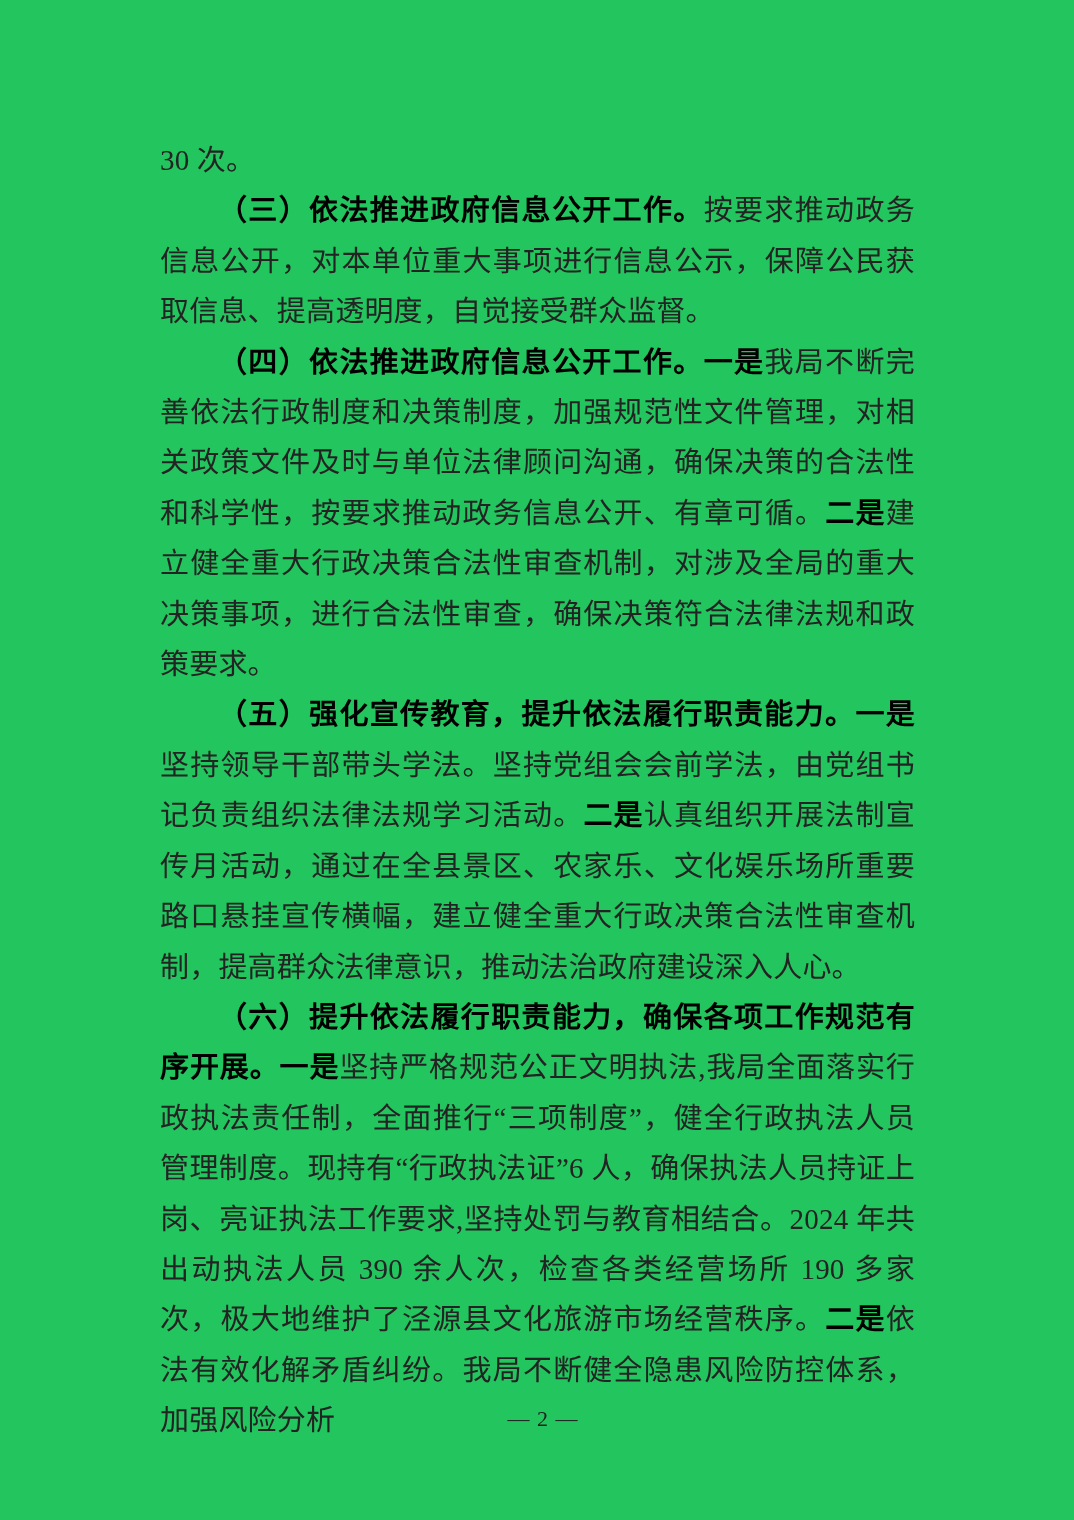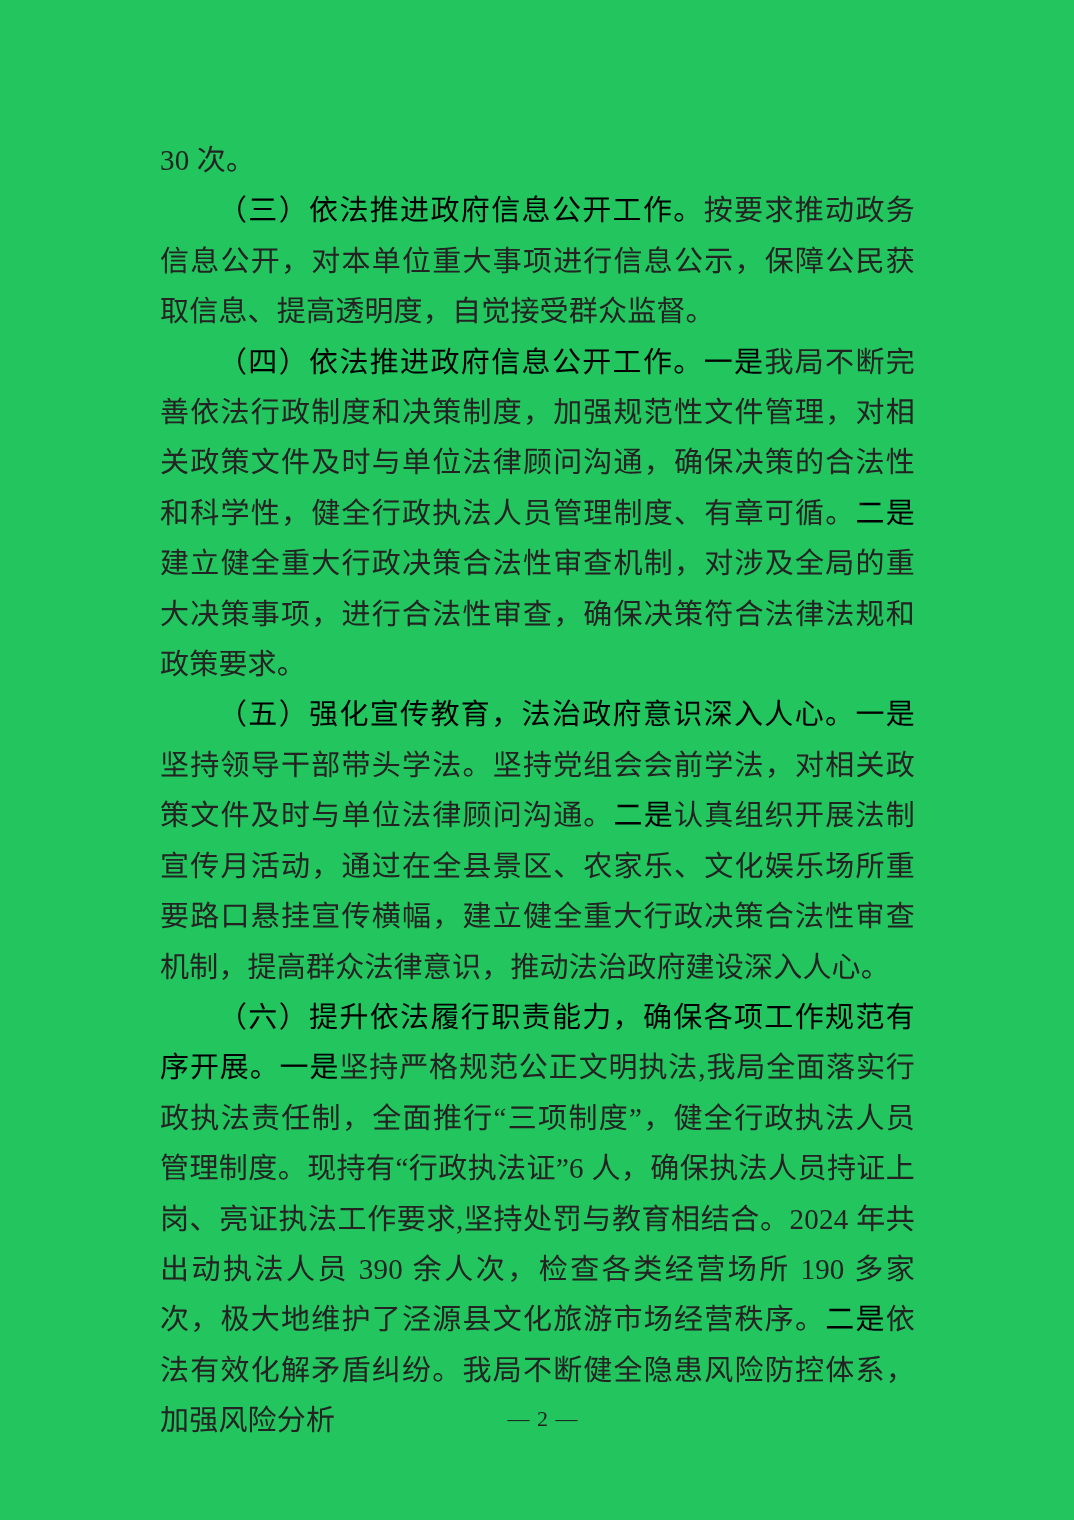--- a/index.html
+++ b/index.html
@@ -33,21 +33,21 @@
     padding: 0;
     text-indent: 58px;
   }
   .para.cont {
     text-indent: 0;
   }
   .t {
     
   }
   .b {
-    font-weight: normal;
+    font-weight: bold;
     color: #000000;
   }
   .footer {
     position: absolute;
     left: 0;
     top: 1406px;
     width: 100%;
     text-align: center;
     font-size: 22px;
     color: #1f1f1f;
@@ -58,23 +58,23 @@
 <body>
 
 <div class="page">
 
   <div class="content">
 
     <p class="para cont"><span class="t">30 次。</span></p>
 
     <p class="para"><span class="t b">（三）依法推进政府信息公开工作。</span><span class="t">按要求推动政务信息公开，对本单位重大事项进行信息公示，保障公民获取信息、提高透明度，自觉接受群众监督。</span></p>
 
-    <p class="para"><span class="t b">（四）依法推进政府信息公开工作。</span><span class="t b">一是</span><span class="t">我局不断完善依法行政制度和决策制度，加强规范性文件管理，对相关政策文件及时与单位法律顾问沟通，确保决策的合法性和科学性，健全行政执法人员管理制度、有章可循。</span><span class="t b">二是</span><span class="t">建立健全重大行政决策合法性审查机制，对涉及全局的重大决策事项，进行合法性审查，确保决策符合法律法规和政策要求。</span></p>
+    <p class="para"><span class="t b">（四）依法推进政府信息公开工作。</span><span class="t b">一是</span><span class="t">我局不断完善依法行政制度和决策制度，加强规范性文件管理，对相关政策文件及时与单位法律顾问沟通，确保决策的合法性和科学性，按要求推动政务信息公开、有章可循。</span><span class="t b">二是</span><span class="t">建立健全重大行政决策合法性审查机制，对涉及全局的重大决策事项，进行合法性审查，确保决策符合法律法规和政策要求。</span></p>
 
-    <p class="para"><span class="t b">（五）强化宣传教育，法治政府意识深入人心。</span><span class="t b">一是</span><span class="t">坚持领导干部带头学法。坚持党组会会前学法，对相关政策文件及时与单位法律顾问沟通。</span><span class="t b">二是</span><span class="t">认真组织开展法制宣传月活动，通过在全县景区、农家乐、文化娱乐场所重要路口悬挂宣传横幅，建立健全重大行政决策合法性审查机制，提高群众法律意识，推动法治政府建设深入人心。</span></p>
+    <p class="para"><span class="t b">（五）强化宣传教育，提升依法履行职责能力。</span><span class="t b">一是</span><span class="t">坚持领导干部带头学法。坚持党组会会前学法，由党组书记负责组织法律法规学习活动。</span><span class="t b">二是</span><span class="t">认真组织开展法制宣传月活动，通过在全县景区、农家乐、文化娱乐场所重要路口悬挂宣传横幅，建立健全重大行政决策合法性审查机制，提高群众法律意识，推动法治政府建设深入人心。</span></p>
 
     <p class="para"><span class="t b">（六）提升依法履行职责能力，确保各项工作规范有序开展。</span><span class="t b">一是</span><span class="t">坚持严格规范公正文明执法,我局全面落实行政执法责任制，全面推行“三项制度”，健全行政执法人员管理制度。现持有“行政执法证”6 人，确保执法人员持证上岗、亮证执法工作要求,坚持处罚与教育相结合。2024 年共出动执法人员 390 余人次，检查各类经营场所 190 多家次，极大地维护了泾源县文化旅游市场经营秩序。</span><span class="t b">二是</span><span class="t">依法有效化解矛盾纠纷。我局不断健全隐患风险防控体系，加强风险分析</span></p>
 
   </div>
 
   <div class="footer">
     <span>— 2 —</span>
   </div>
 
 </div>

